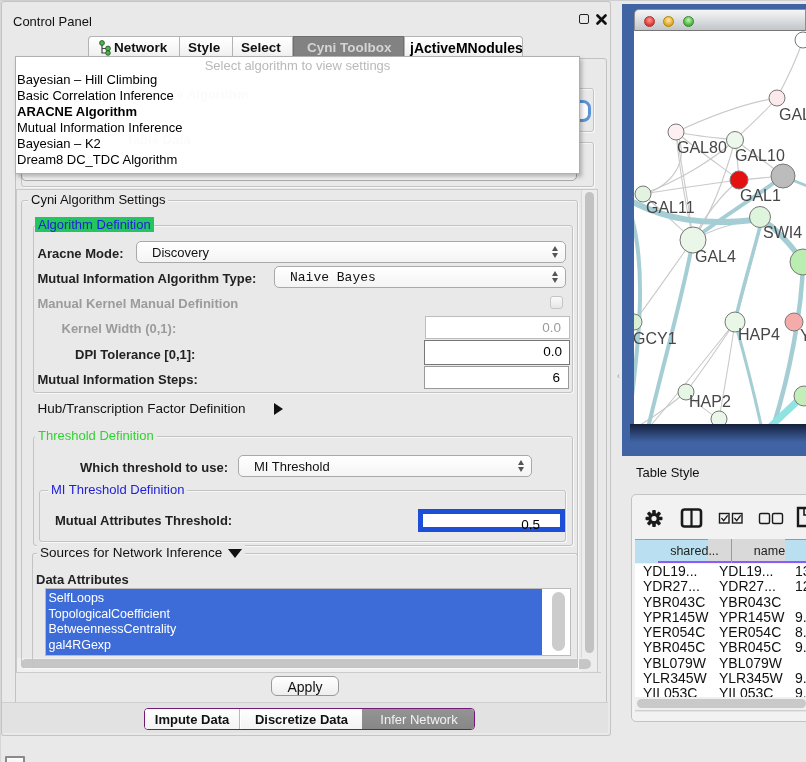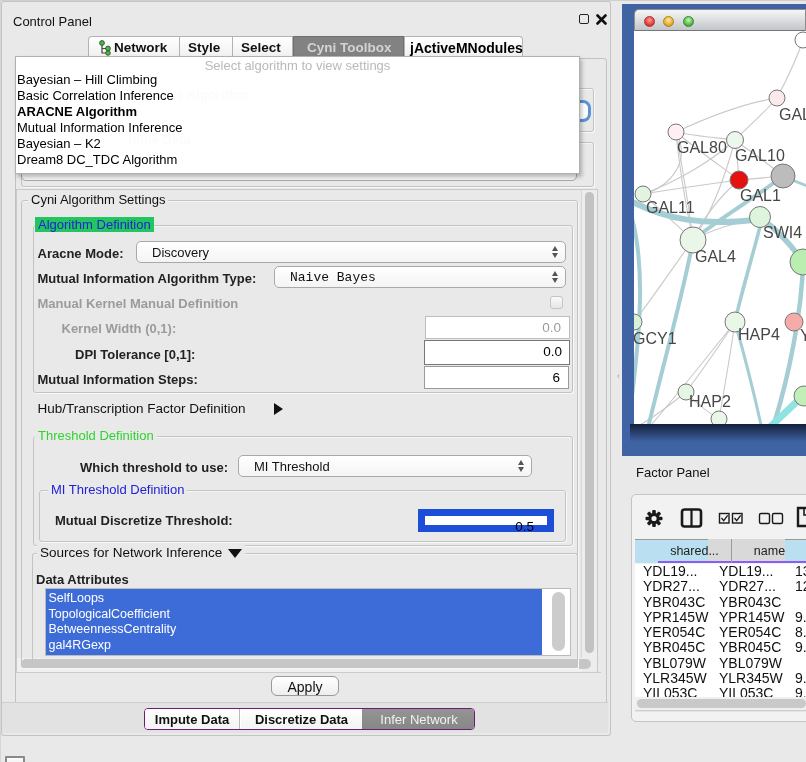--- a/index.html
+++ b/index.html
@@ -112,22 +112,22 @@
     <div class="lbl" style="left:78px;top:458px;">Which threshold to use:</div>
     <div class="combo" style="left:236px;top:453px;width:294px;height:22px;">
       <span class="ctext">MI Threshold</span>
       <span class="spin" style="top:4px;">
           <span class="up"></span>
           <span class="dn"></span>
         </span>
     </div>
     <div class="group" style="left:37px;top:488px;width:527px;height:52px;"></div>
     <div class="gtitle abs" style="left:46px;top:480px;background:#e9e9e9;color:#2121d9;">MI Threshold Definition</div>
-    <div class="lbl" style="left:53px;top:511px;">Mutual Discretize Threshold:</div>
-    <div class="tfield" style="left:416px;top:507px;width:136px;height:23px;border:7px solid #1d4ed8;color:#000;line-height:21px;padding-right:13px;">0.5</div>
+    <div class="lbl" style="left:53px;top:511px;">Mutual Attributes Threshold:</div>
+    <div class="tfield" style="left:416px;top:507px;width:147px;height:23px;border:5px solid #1d4ed8;color:#000;line-height:21px;padding-right:20px;">0.5</div>
 
     <div class="group" style="left:30px;top:551px;width:546px;height:115px;border-bottom:none;border-radius:3px 3px 0 0;"></div>
     <div class="gtitle abs" style="left:35px;top:543px;background:#e9e9e9;color:#111;font-size:13.5px;">Sources for Network Inference <span style="display:inline-block;width:0;height:0;border-left:7px solid transparent;border-right:7px solid transparent;border-top:9px solid #111;vertical-align:-1px;margin-left:2px;"></span></div>
     <div class="lbl" style="left:34px;top:570px;">Data Attributes</div>
 
     <div class="abs" style="left:42.5px;top:586px;width:526px;height:68px;background:#fff;border:1px solid #bbb;"></div>
     <div class="abs" style="left:43.5px;top:587px;width:496px;height:66px;background:#3d6cd8;"></div>
     <div class="abs" style="left:46.5px;top:589px;font-size:12.5px;color:#fff;line-height:15.7px;">SelfLoops<br>TopologicalCoefficient<br>BetweennessCentrality<br>gal4RGexp</div>
     <div class="abs" style="left:550px;top:590px;width:13px;height:59px;background:#cccccc;border-radius:6.5px;"></div>
 
@@ -235,21 +235,21 @@
       <text x="129" y="207">SWI4</text>
       <text x="61" y="231">GAL4</text>
       <text x="-1" y="313">GCY1</text>
       <text x="104" y="309">HAP4</text>
       <text x="166" y="310">Y</text>
       <text x="55" y="376">HAP2</text>
     </g>
   </svg>
 
   <div class="abs" style="left:612px;top:456px;width:194px;height:306px;background:#e9e9e9;"></div>
-  <div class="abs" style="left:636px;top:465px;font-size:13px;color:#111;">Factor Panel</div>
+  <div class="abs" style="left:636px;top:465px;font-size:13px;color:#111;">Table Style</div>
   <div class="abs" style="left:631px;top:494px;width:180px;height:228px;background:#f2f2f2;border:1px solid #c3c3c3;border-radius:5px;"></div>
 
   <svg class="abs" style="left:631px;top:494px;" width="175" height="228" viewBox="0 0 175 228">
 
     <g transform="translate(23,24.5)" fill="#1a1a1a">
       <circle r="5.5"></circle>
       <g>
         <rect x="-1.8" y="-8.5" width="3.6" height="17" rx="1"></rect>
         <rect x="-8.5" y="-1.8" width="17" height="3.6" rx="1"></rect>
         <rect x="-1.8" y="-8.5" width="3.6" height="17" rx="1" transform="rotate(45)"></rect>

